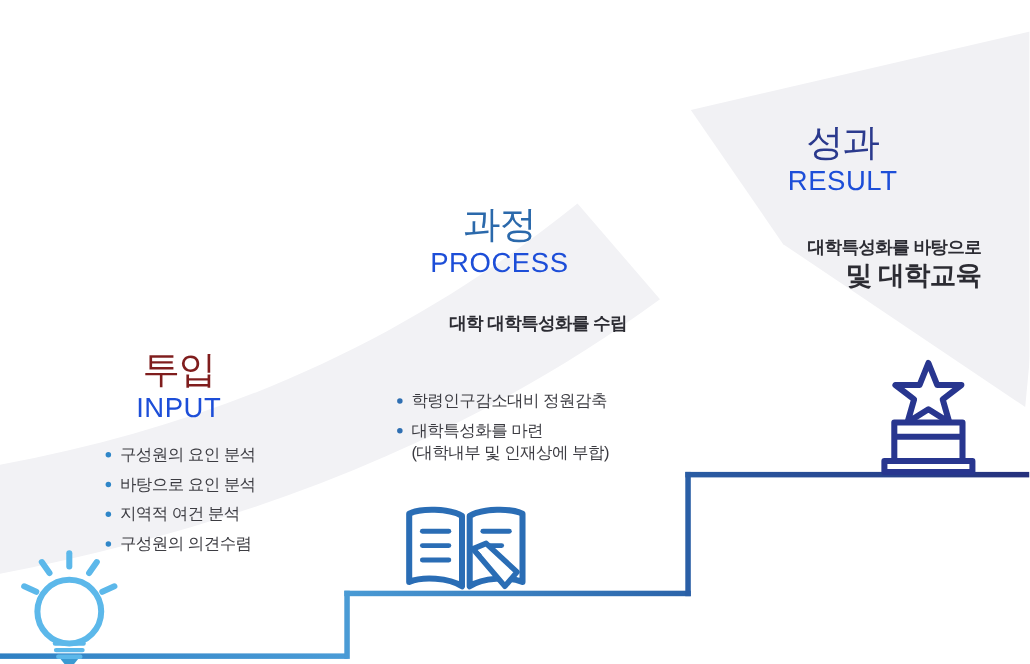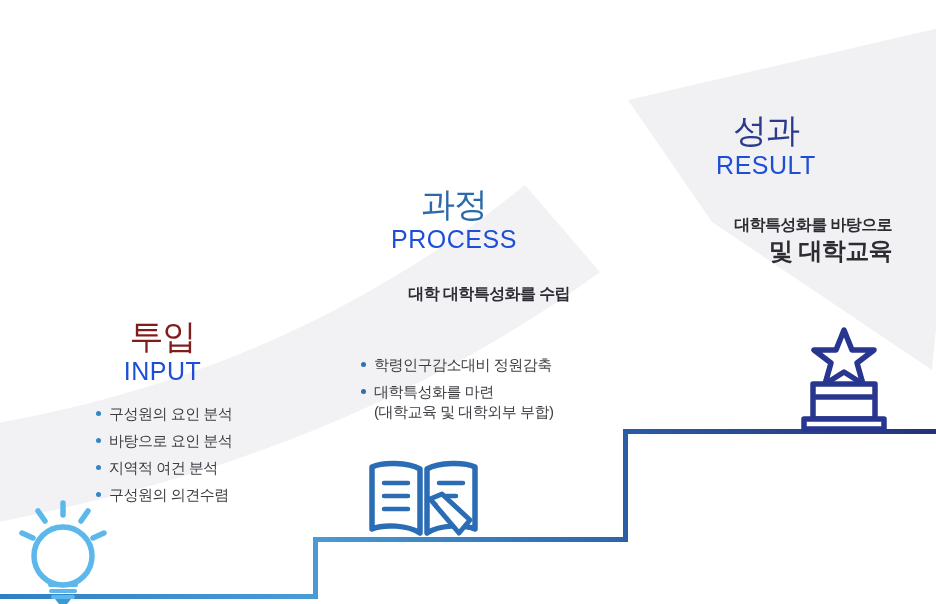--- a/index.html
+++ b/index.html
@@ -97,21 +97,21 @@
   </div>
   <div class="subhead subhead-process">
     <div class="small">대학 대학특성화를 수립</div>
   </div>
   <ul class="bullets bullets-process">
     <li>
       <span>학령인구감소대비 정원감축</span>
     </li>
     <li>
       <span>대학특성화를 마련</span>
-      <span class="bullet-sub">(대학교육 및 대학외부 부합)</span>
+      <span class="bullet-sub">(대학내부 및 인재상에 부합)</span>
     </li>
   </ul>
 
   <div class="col col-result">
     <div class="title-ko">성과</div>
     <div class="title-en">RESULT</div>
   </div>
   <div class="subhead subhead-result">
     <div class="small">대학특성화를 바탕으로</div>
     <div class="large" style="margin-top:0;">및 대학교육</div>

